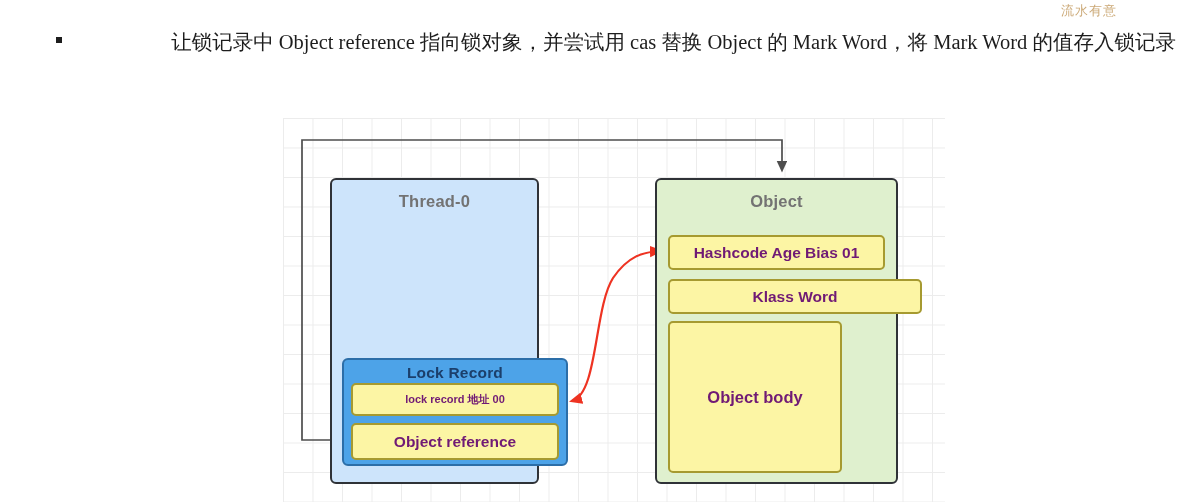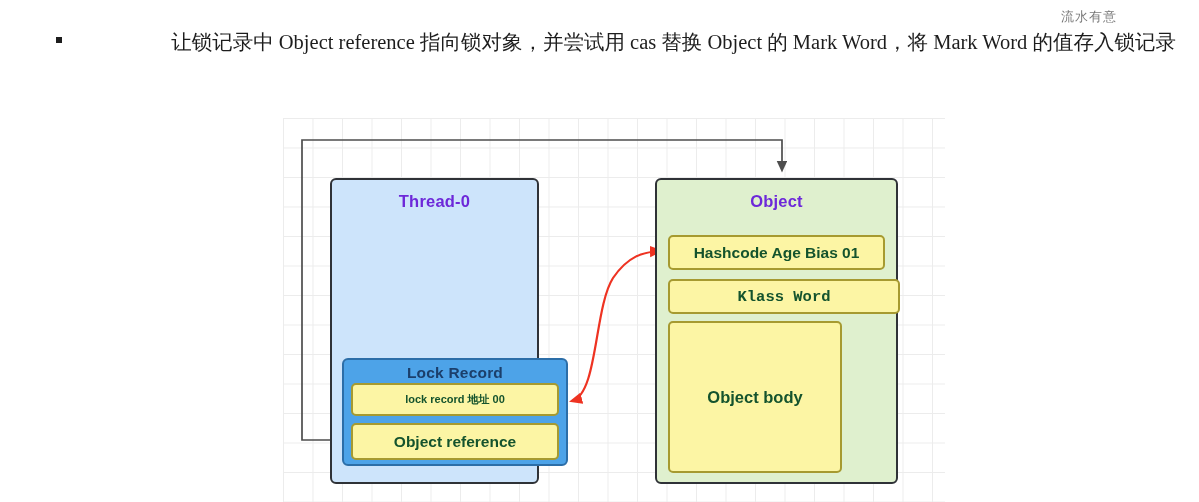--- a/index.html
+++ b/index.html
@@ -11,26 +11,26 @@
     height: 502px;
     background: #ffffff;
     font-family: "Liberation Serif", serif;
     overflow: hidden;
     position: relative;
   }
 
   
   #watermark {
     position: absolute;
-    top: 8px;
+    top: 2px;
     right: 8px;
     width: 130px;
     height: 22px;
     overflow: hidden;
-    color: #000000;
+    color: #a16207;
     font-family: Liberation Mono, monospace;
     font-size: 13px;
     letter-spacing: 1px;
     white-space: nowrap;
     opacity: .55;
   }
 
   
   #bullet-block {
     position: absolute;
@@ -89,21 +89,21 @@
     display: flex;
     flex-direction: column;
     align-items: center;
     font-family: "Liberation Sans", sans-serif;
     font-weight: bold;
   }
 
   .node-title {
     font-family: "Liberation Sans", sans-serif;
     font-weight: bold;
-    color: #6d28d9;
+    color: #737373;
     letter-spacing: .2px;
   }
 
   
   #thread-box {
     left: 47px;
     top: 60px;
     width: 209px;
     height: 306px;
     background: #cde4fb;
@@ -133,37 +133,36 @@
     position: absolute;
     box-sizing: border-box;
     background: #fcf5a4;
     border: 2px solid #a69a30;
     border-radius: 5px;
     display: flex;
     align-items: center;
     justify-content: center;
     font-family: "Liberation Sans", sans-serif;
     font-weight: bold;
-    color: #14532d;
+    color: #701a75;
   }
 
   #slot-markword {
     left: 385px;
     top: 117px;
     width: 217px;
     height: 35px;
     font-size: 15.5px;
   }
   #slot-klass {
     left: 385px;
     top: 161px;
-    width: 232px;
+    width: 254px;
     height: 35px;
     font-size: 15.5px;
-    font-family: Liberation Mono, monospace;
   }
   #slot-body {
     left: 385px;
     top: 203px;
     width: 174px;
     height: 152px;
     font-size: 16.5px;
   }
 
   

